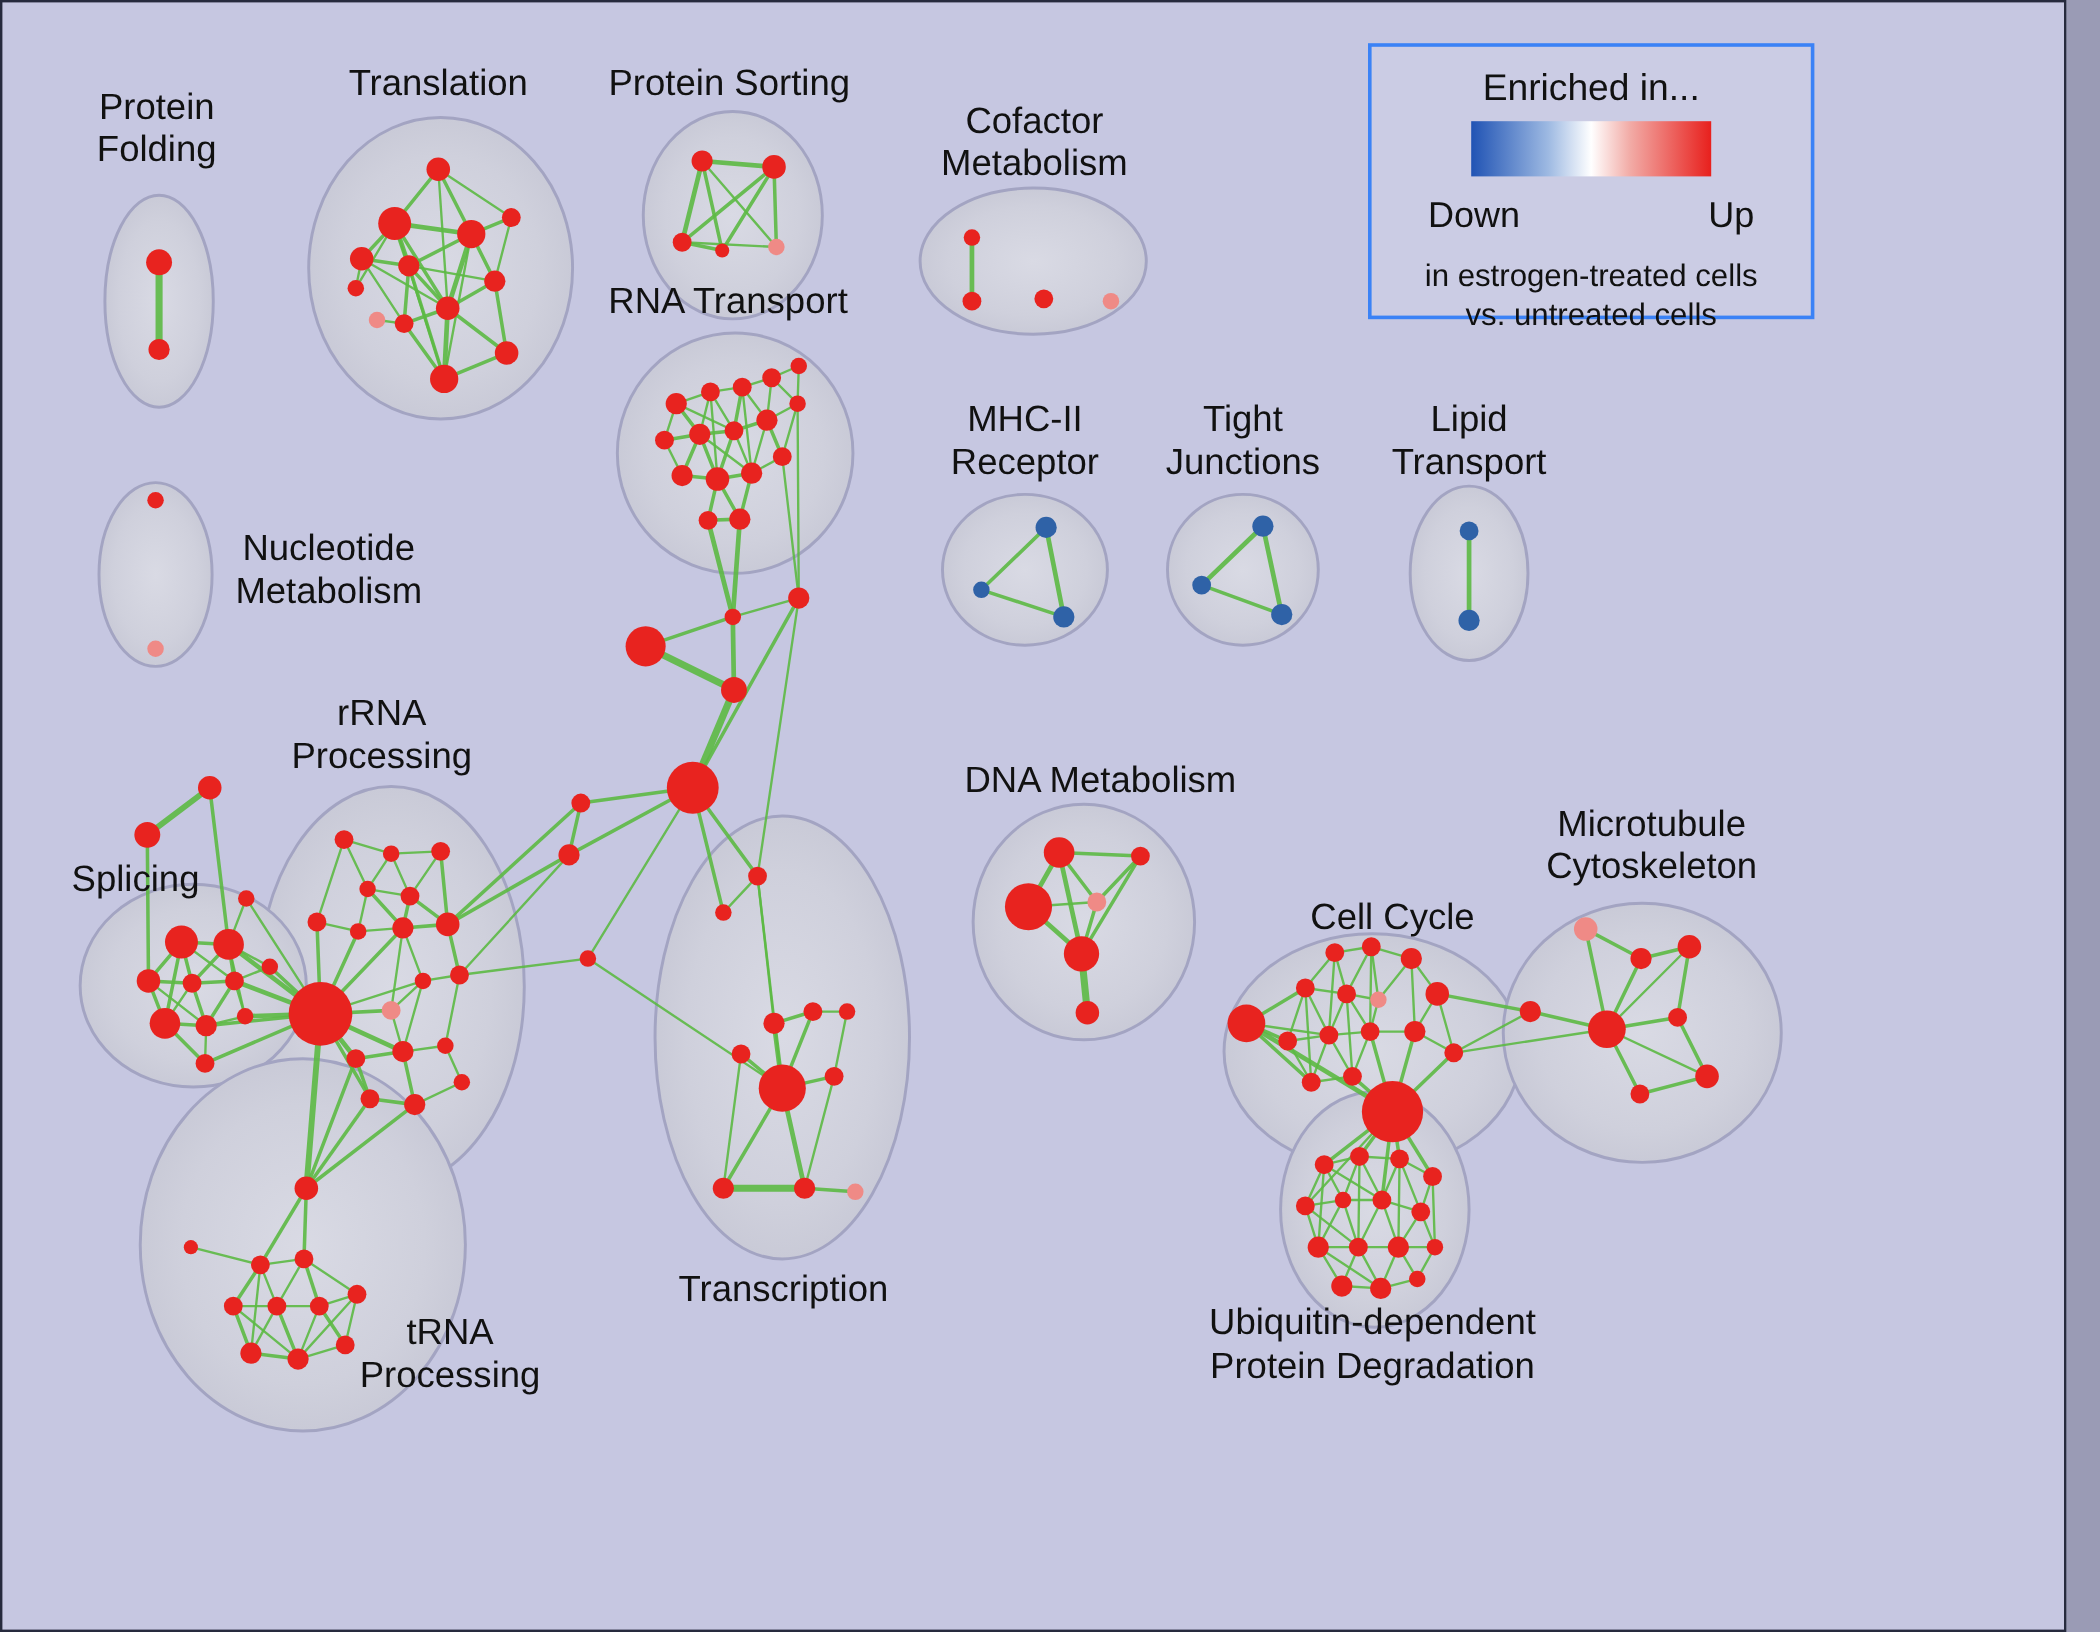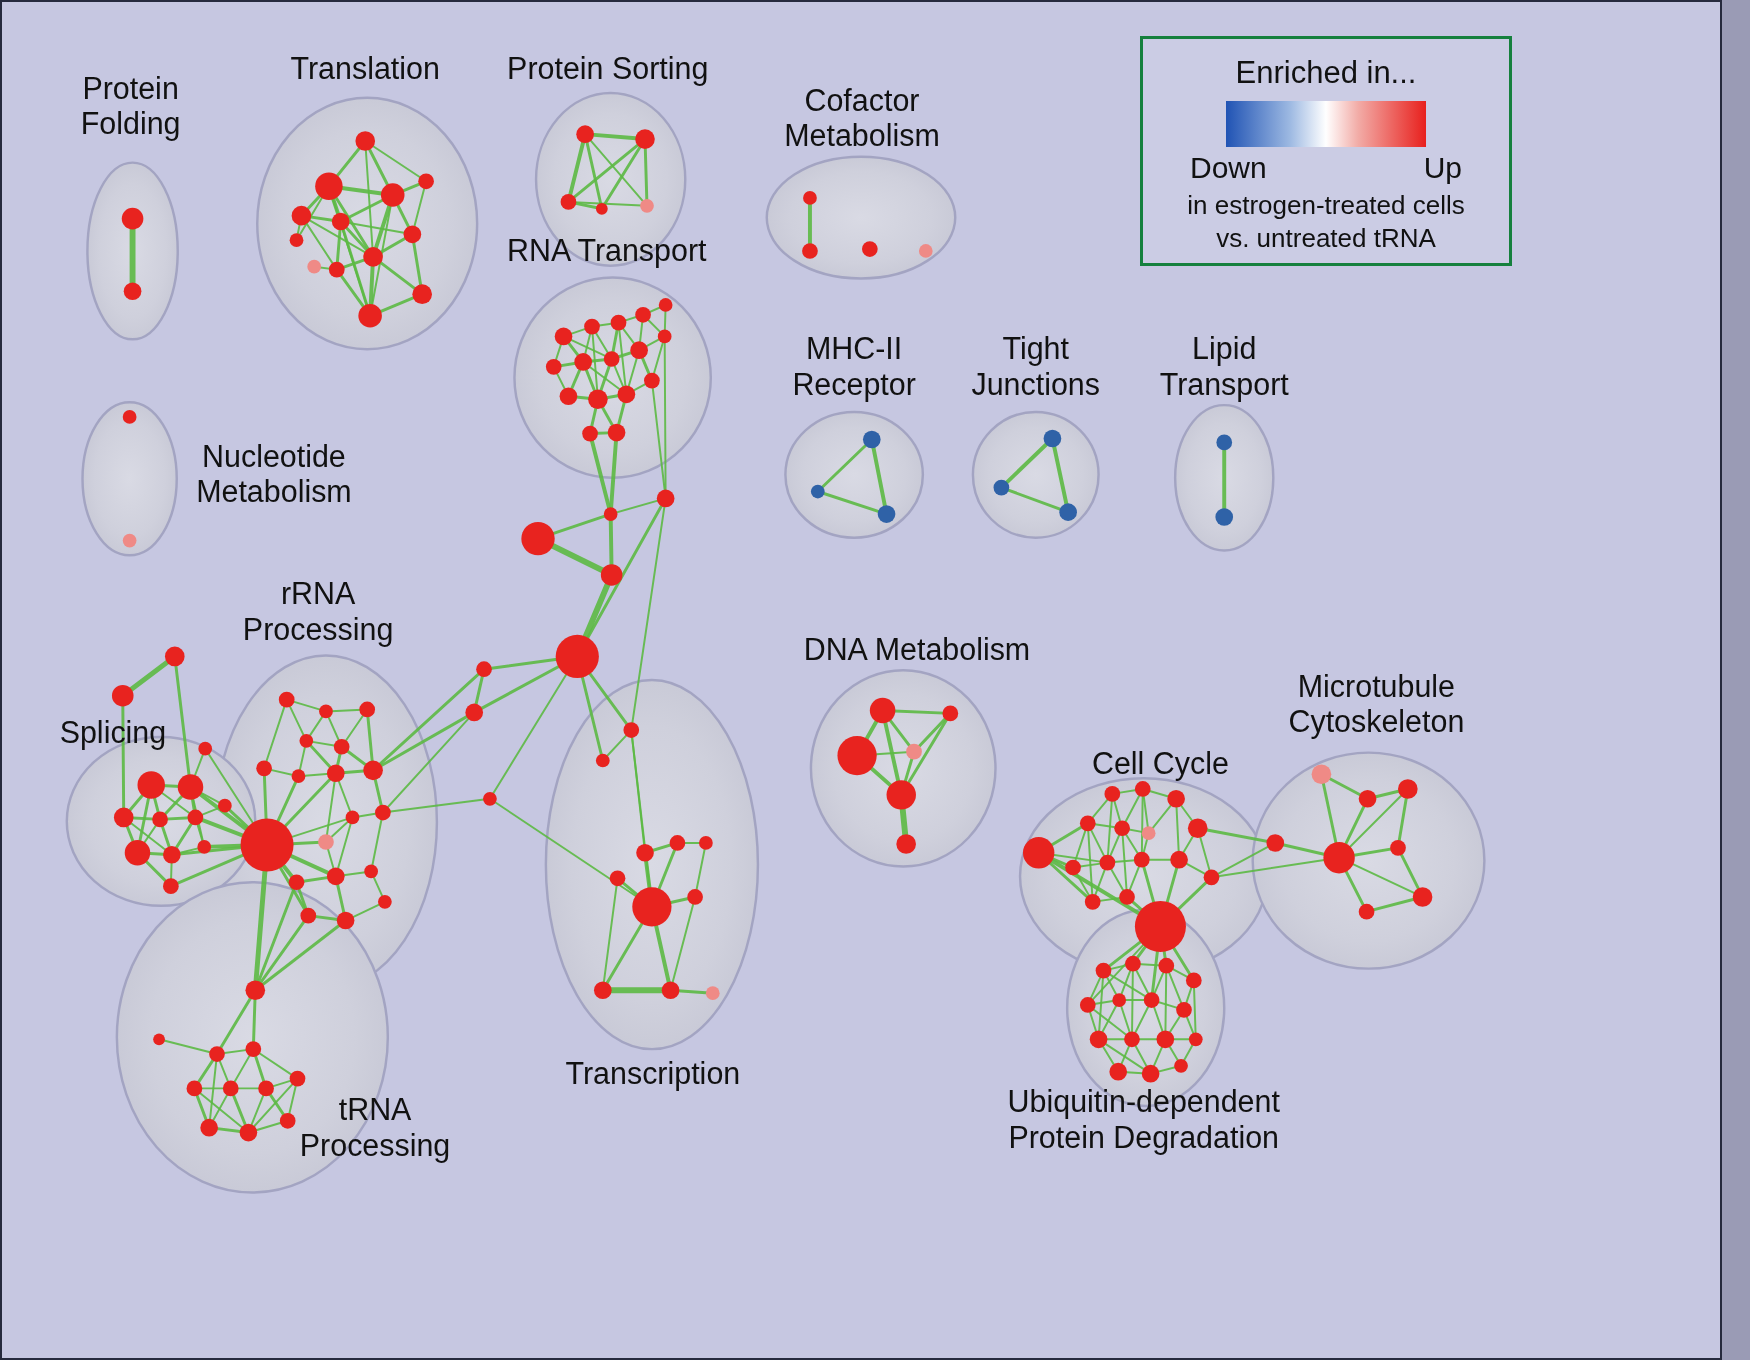--- a/index.html
+++ b/index.html
@@ -15,34 +15,34 @@
   }
   svg#network-svg { position: absolute; left: 0; top: 0; width: 100%; height: 100%; }
   svg text { font-family: "Liberation Sans", sans-serif; fill: #111111; }
 
   .legend {
     position: absolute;
     left: 1138px;
     top: 34px;
     width: 372px;
     height: 230px;
-    border: 3px solid #15803d;
+    border: 3px solid #3b82f6;
     background: #cbcce4;
     box-sizing: border-box;
     text-align: center;
     z-index: 5;
   }
   .legend-title { font-size: 31px; margin-top: 16px; color: #111; }
   .legend-gradient {
     width: 200px; height: 46px;
     margin: 10px auto 4px auto;
   }
   .legend-ends {
     display: flex; justify-content: space-between;
-    width: 272px; margin: 4px auto;
+    width: 272px; margin: 16px auto;
     font-size: 30px; color: #111;
   }
   .legend-caption { font-size: 26px; line-height: 33px; color: #111; }
   .legend-caption:first-of-type { margin-top: 4px; }
 </style>
 </head>
 <body>
 
 <div class="figure">
 
@@ -588,16 +588,16 @@
   </svg>
 
   <div class="legend">
     <div class="legend-title">Enriched in...</div>
     <div class="legend-gradient" style="background: linear-gradient(to right, rgb(32, 83, 180) 0%, rgb(157, 185, 226) 32%, rgb(255, 255, 255) 50%, rgb(242, 172, 167) 66%, rgb(232, 32, 29) 100%);"></div>
     <div class="legend-ends">
       <span>Down</span>
       <span>Up</span>
     </div>
     <div class="legend-caption">in estrogen-treated cells</div>
-    <div class="legend-caption">vs. untreated tRNA</div>
+    <div class="legend-caption">vs. untreated cells</div>
   </div>
 
 </div>
 
 </body></html>

